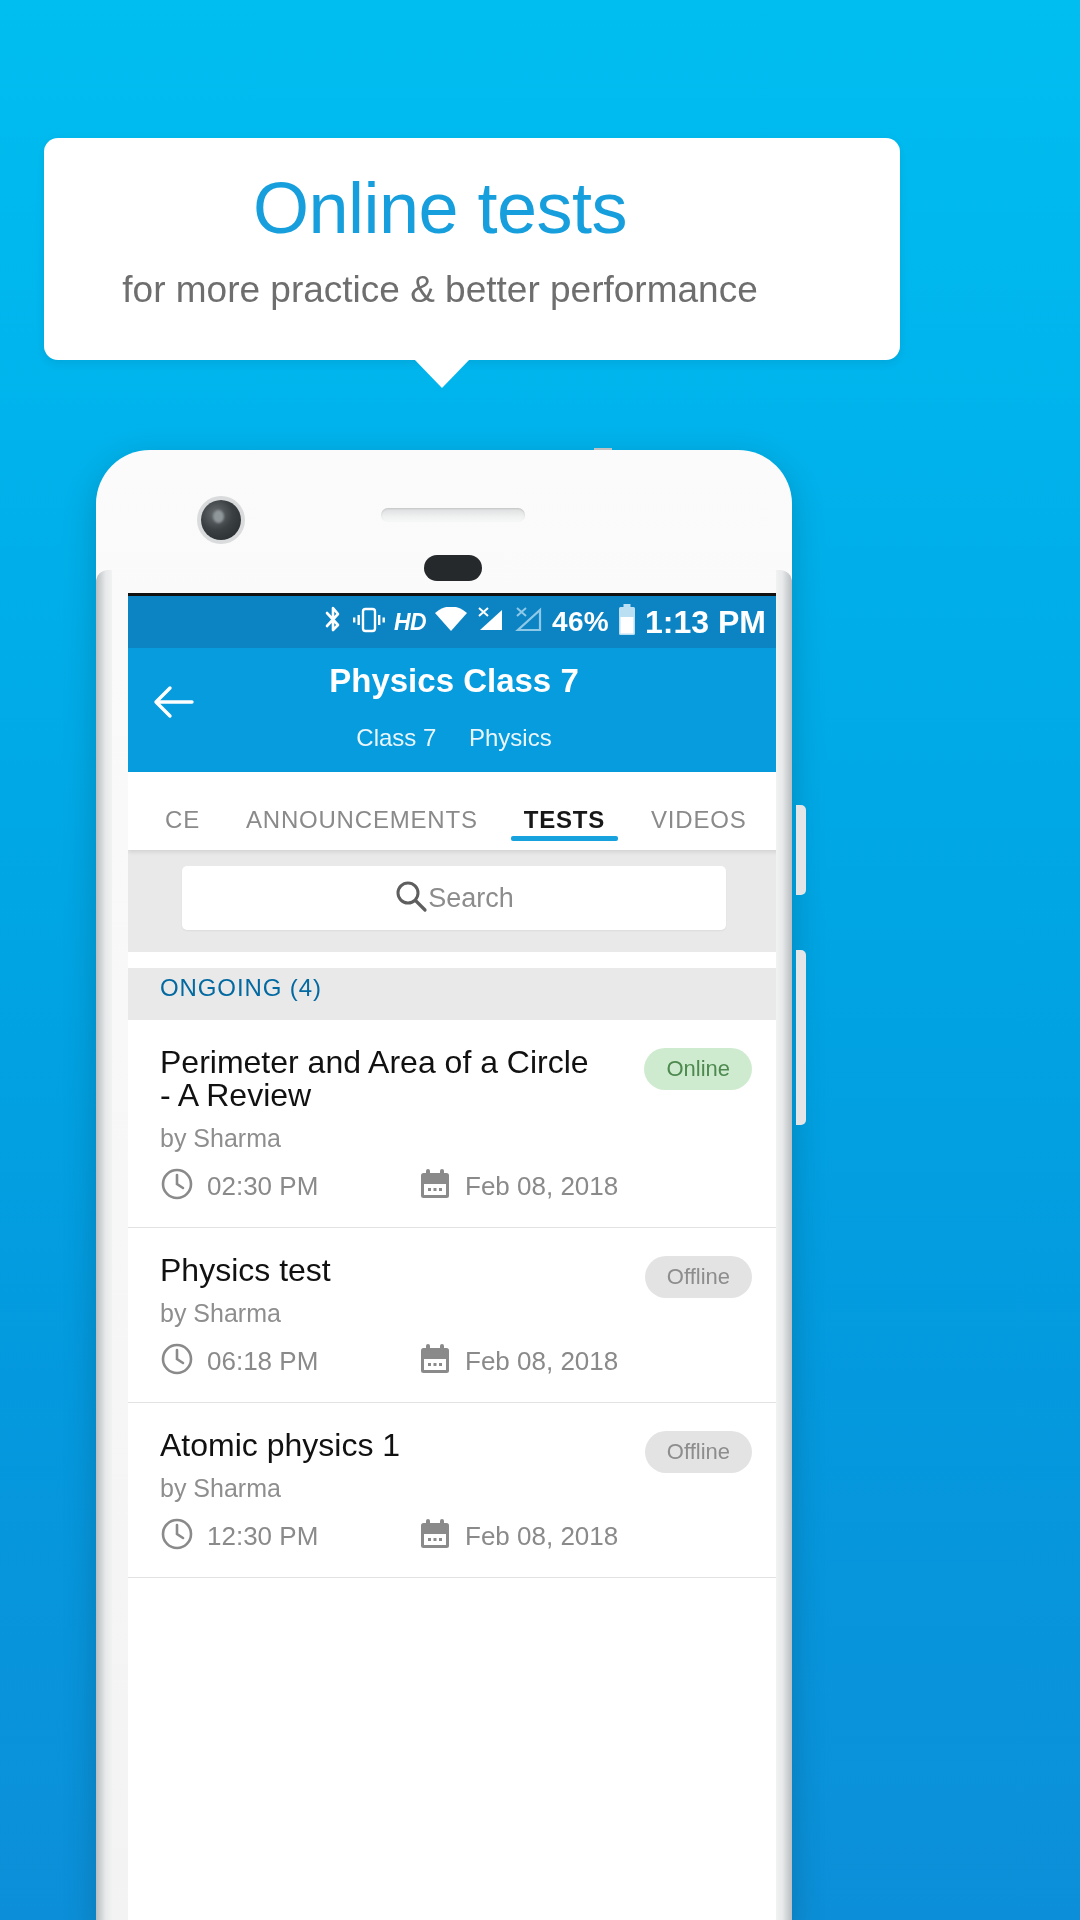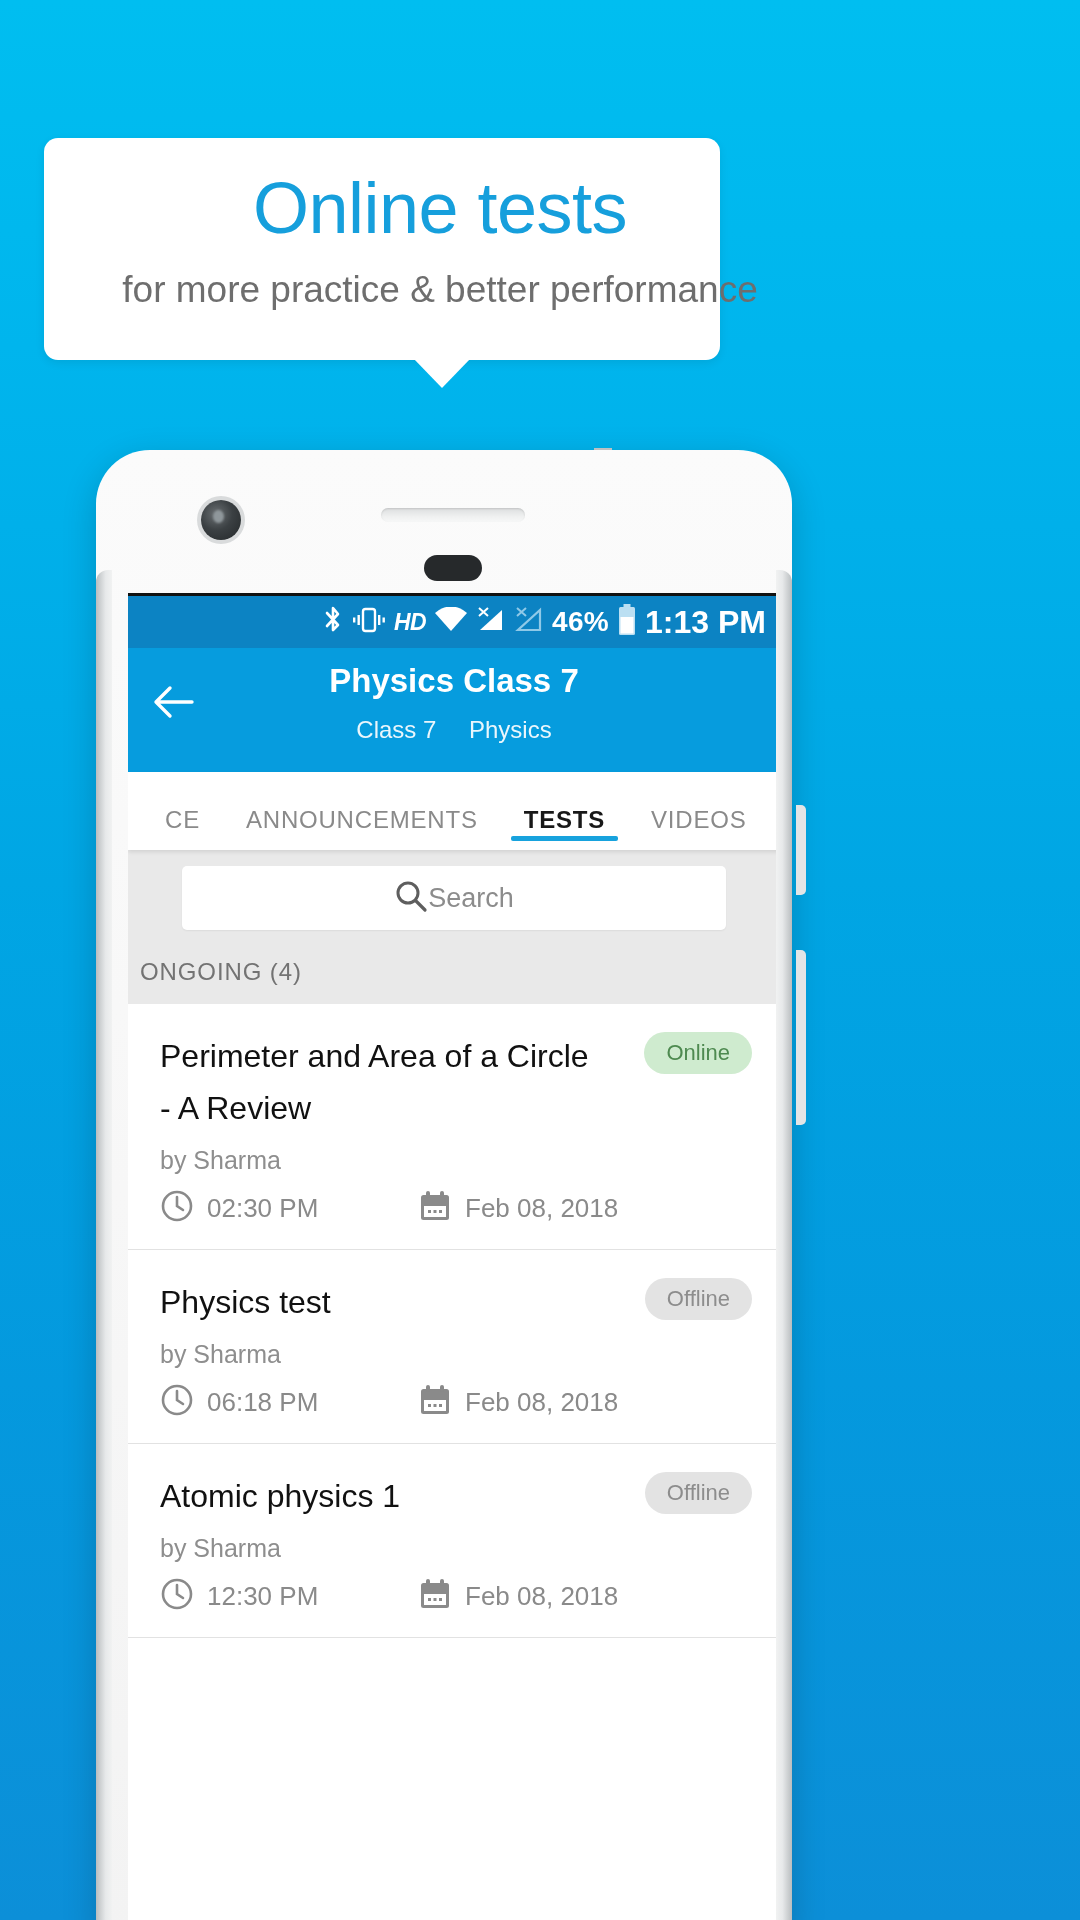--- a/index.html
+++ b/index.html
@@ -5,21 +5,21 @@
   html,body{margin:0;padding:0;}
   body{
     width:1080px;height:1920px;overflow:hidden;
     font-family:"Liberation Sans", sans-serif;
     background:linear-gradient(180deg,#00BEF0 0%,#00B5ED 18%,#00A6E4 46%,#0499DE 72%,#0C8FD8 100%);
     position:relative;
   }
 
   
   .bubble{
-    position:absolute;left:44px;top:138px;width:676px;height:222px;
+    position:absolute;left:44px;top:138px;width:856px;height:222px;
     background:#ffffff;border-radius:14px;
     box-shadow:0 3px 10px rgba(0,0,0,.08);
     text-decoration:underline;
   }
   .bubble-tail{
     position:absolute;left:413px;top:358px;width:0;height:0;
     border-left:29px solid transparent;border-right:29px solid transparent;
     border-top:30px solid #ffffff;
   }
   .bubble-title{
@@ -106,21 +106,21 @@
     height:124px;background:#069CDE;position:relative;
   }
   .back-arrow{
     position:absolute;left:20px;top:30px;width:52px;height:48px;cursor:pointer;
   }
   .appbar-title{
     position:absolute;left:0;top:14px;width:652px;text-align:center;
     color:#fff;font-size:33px;font-weight:700;
   }
   .appbar-sub{
-    position:absolute;left:0;top:68px;width:652px;text-align:center;
+    position:absolute;left:0;top:76px;width:652px;text-align:center;
     color:#EAF6FC;font-size:24px;font-weight:400;
   }
   .appbar-sub span{margin:0 13px;}
 
   
   .tabs{
     height:78px;background:#fff;display:flex;align-items:center;
     position:relative;box-shadow:0 2px 4px rgba(0,0,0,.10);
     padding-left:14px;box-sizing:border-box;
   }
@@ -139,32 +139,33 @@
   .searchzone{background:#E9E9E9;padding:16px 54px 22px 54px;}
   .searchbar{
     background:#fff;border-radius:5px;height:64px;display:flex;
     align-items:center;justify-content:center;gap:0;
     box-shadow:0 1px 2px rgba(0,0,0,.06);
   }
   .search-ph{color:#8C8C8C;font-size:27px;}
 
   
   .section-head{
-    background:#E9E9E9;color:#737373;font-size:24px;letter-spacing:.9px;
-    padding:6px 0 18px 12px;
+    background:#E9E9E9;color:#0369a1;font-size:24px;letter-spacing:.9px;
+    padding:6px 0 18px 32px;
+    margin-top:16px;
   }
 
   
   .list{background:#fff;}
   .row{
     border-bottom:1px solid #E2E2E2;padding:26px 30px 22px 32px;position:relative;
     cursor:pointer;
   }
   .row-title{
-    font-size:32px;color:#111;line-height:52px;font-weight:400;
+    font-size:32px;color:#111;line-height:33px;font-weight:400;
     width:430px;
   }
   .row-by{font-size:25px;color:#8E8E8E;margin-top:12px;}
   .row-meta{display:flex;align-items:center;margin-top:14px;}
   .meta-item{display:flex;align-items:center;gap:13px;}
   .meta-time{width:258px;}
   .meta-txt{font-size:26px;color:#8A8A8A;}
   .badge{
     position:absolute;right:28px;top:28px;
     border-radius:22px;padding:8px 22px;font-size:22px;

